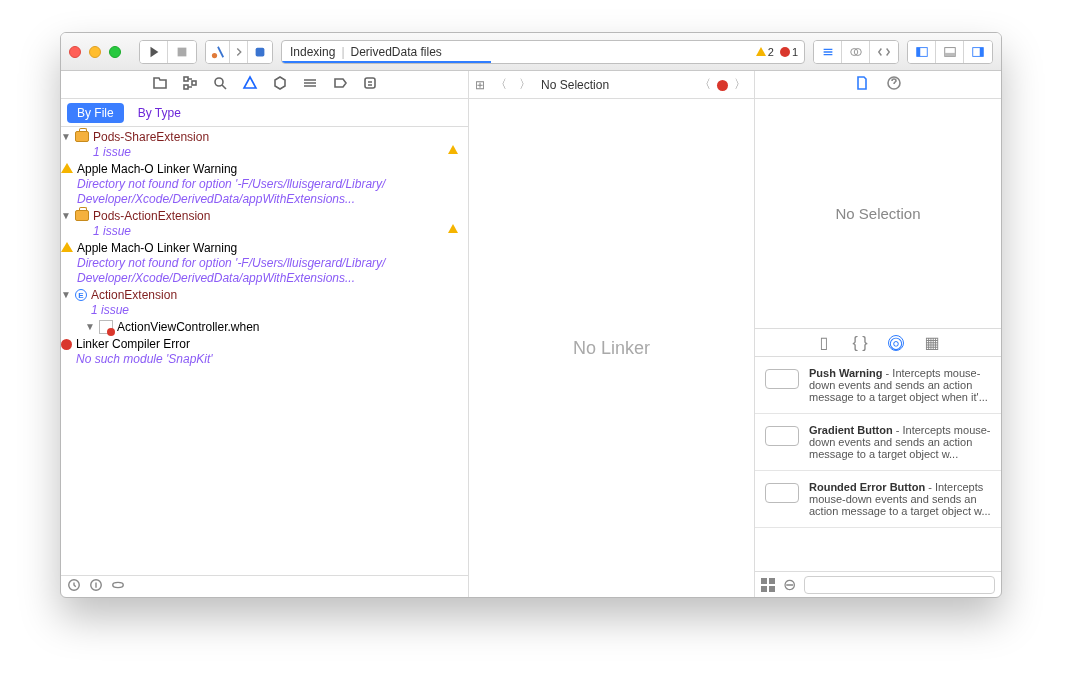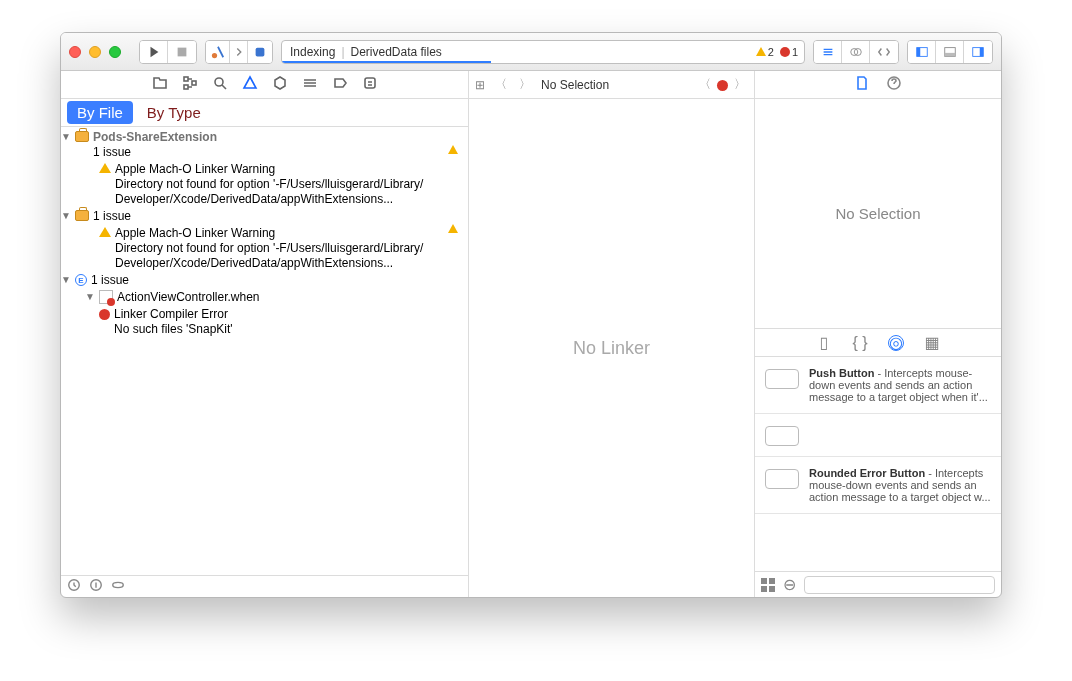--- a/index.html
+++ b/index.html
@@ -30,46 +30,46 @@
   .status-right { position:absolute; right:6px; display:flex; align-items:center; gap:6px; font-size:11px;}
   .warn-badge,.err-badge{display:inline-flex; align-items:center; gap:2px;}
   .warn-tri { width:0;height:0;border-left:5px solid transparent;border-right:5px solid transparent;border-bottom:9px solid #f5b400; display:inline-block; }
   .err-circ { width:10px;height:10px;border-radius:50%;background:#d9372c;display:inline-block; }
   
   .nav-head { height:28px; border-bottom:1px solid #dcdcdc; display:flex; align-items:center; justify-content:center; }
   .nav-head .row{display:flex; gap:14px;}
   .nav-head svg{width:16px;height:16px; stroke:#666; fill:none; stroke-width:1.6;}
   .nav-head .active svg{stroke:#1a66ff; fill:none;}
   
-  .filter-row{height:28px;border-bottom:1px solid #dcdcdc;display:flex;align-items:center;padding:0 6px;gap:4px;font-size:15px;}
-  .pill{padding:3px 10px;border-radius:4px;color:#7f1d1d;cursor:pointer;}
+  .filter-row{height:28px;border-bottom:1px solid #dcdcdc;display:flex;align-items:center;padding:0 6px;gap:4px;font-size:12px;}
+  .pill{padding:3px 10px;border-radius:4px;color:#6d28d9;cursor:pointer;}
   .pill.active{background:#3b7eff;color:#fff;}
   
   .body{flex:1;display:flex;min-height:0;}
   .col{display:flex;flex-direction:column;min-height:0;}
   .col.nav{width:408px;border-right:1px solid #dcdcdc;}
   .col.editor{flex:1;border-right:1px solid #dcdcdc;}
   .col.insp{width:246px;}
   
   .tree{flex:1;overflow:auto;font-size:12px;padding-top:2px;}
   .row2{display:flex;align-items:flex-start;padding:1px 6px 1px 0;gap:4px;}
   .disclosure{width:10px;flex:0 0 10px; color:#777;font-size:10px; text-align:center;cursor:pointer;user-select:none;padding-top:1px;}
   .briefcase{width:14px;height:11px;background:#f5b13d;border:1px solid #c78a1c;border-radius:2px;position:relative;margin-top:1px;flex:0 0 14px;}
   .briefcase::before{content:"";position:absolute;top:-4px;left:3px;width:6px;height:3px;border:1px solid #c78a1c;border-bottom:none;border-radius:2px 2px 0 0;}
   .ext-icon{width:12px;height:12px;border:1.5px solid #2f7dff;border-radius:50%;flex:0 0 12px;display:flex;align-items:center;justify-content:center;color:#2f7dff;font-size:8px;font-weight:700;margin-top:1px;}
   .swift-icon{width:14px;height:14px;flex:0 0 14px;position:relative;}
   .swift-icon::before{content:"";position:absolute;inset:0;border:1px solid #bbb;background:#fff;}
   .swift-icon::after{content:"";position:absolute;right:-2px;bottom:-2px;width:8px;height:8px;border-radius:50%;background:#d9372c;}
   .tri-warn{width:0;height:0;border-left:6px solid transparent;border-right:6px solid transparent;border-bottom:10px solid #f5b400;flex:0 0 12px;margin-top:1px;}
   .dot-err{width:11px;height:11px;border-radius:50%;background:#d9372c;flex:0 0 11px;margin-top:2px;}
   .lbl{flex:1;line-height:15px;}
-  .lbl .title{font-weight:700;color:#737373;}
-  .lbl .sub{color:#000000;}
+  .lbl .title{font-weight:400;color:#7f1d1d;}
+  .lbl .sub{color:#8b5cf6;font-style:italic;}
   .row-right-badge{width:14px;flex:0 0 14px;padding-top:1px;}
-  .indent1{padding-left:10px;} .indent2{padding-left:38px;}
+  .indent1{padding-left:10px;} .indent2{}
   
   .nav-foot{height:22px;border-top:1px solid #dcdcdc;display:flex;align-items:center;padding:0 6px;gap:8px;}
   .nav-foot svg{width:14px;height:14px;stroke:#888;fill:none;stroke-width:1.6;}
   
   .jumpbar{height:28px;border-bottom:1px solid #dcdcdc;display:flex;align-items:center;padding:0 6px;font-size:12px;color:#333;gap:8px;}
   .jumpbar .chev{color:#888;cursor:pointer;padding:0 2px;}
   .jumpbar .right{margin-left:auto;display:flex;align-items:center;gap:4px;}
   .editor-body{flex:1;display:flex;align-items:center;justify-content:center;color:#a9a9a9;font-size:18px;}
   
   .insp-head{height:28px;border-bottom:1px solid #dcdcdc;display:flex;align-items:center;justify-content:center;gap:16px;}
@@ -243,53 +243,55 @@
             <div>Apple Mach-O Linker Warning</div>
             <div class="sub">Directory not found for option '-F/Users/lluisgerard/Library/</div>
             <div class="sub">Developer/Xcode/DerivedData/appWithExtensions...</div>
           </div>
         </div>
 
         <div class="row2">
           <span class="disclosure">▼</span>
           <span class="briefcase"></span>
           <div class="lbl">
+            <div class="title">Pods-ActionExtension</div>
             <div class="sub">1 issue</div>
           </div>
           <span class="row-right-badge"><span class="tri-warn" style="border-bottom-width:9px;border-left-width:5px;border-right-width:5px"></span></span>
         </div>
         <div class="row2 indent2">
           <span class="tri-warn"></span>
           <div class="lbl">
             <div>Apple Mach-O Linker Warning</div>
             <div class="sub">Directory not found for option '-F/Users/lluisgerard/Library/</div>
             <div class="sub">Developer/Xcode/DerivedData/appWithExtensions...</div>
           </div>
         </div>
 
         <div class="row2">
           <span class="disclosure">▼</span>
           <span class="ext-icon">E</span>
           <div class="lbl">
+            <div class="title">ActionExtension</div>
             <div class="sub">1 issue</div>
           </div>
           <span class="row-right-badge"><span class="dot-err"></span></span>
         </div>
         <div class="row2 indent1">
           <span class="disclosure" style="margin-left:14px">▼</span>
           <span class="swift-icon"></span>
           <div class="lbl">
               <div>ActionViewController.when</div>
             </div>
         </div>
         <div class="row2 indent2">
           <span class="dot-err"></span>
           <div class="lbl">
             <div>Linker Compiler Error</div>
-            <div class="sub" style="padding-left:0">No such files 'SnapKit'</div>
+            <div class="sub" style="padding-left:0">No such module 'SnapKit'</div>
           </div>
         </div>
       </div>
 
       <div class="nav-foot">
         <span><svg viewBox="0 0 16 16">
               <circle cx="8" cy="8" r="6"></circle>
               <path d="M8 5v3l2 2"></path>
             </svg></span>
         <span><svg viewBox="0 0 16 16">
@@ -334,24 +336,25 @@
       </div>
       <div class="lib-tabs">
         <span class="t" style="color:#888">▯</span>
         <span class="t" style="color:#888">{ }</span>
         <span class="t active">◎</span>
         <span class="t" style="color:#888">▦</span>
       </div>
       <div class="lib-list">
         <div class="lib-item">
           <div class="lib-thumb"></div>
-          <div class="lib-text"><span class="name">Push Button</span><span> - Intercepts mouse-down events and sends an action message to a target object when it'...</span></div>
+          <div class="lib-text"><span class="name">Push Warning</span><span> - Intercepts mouse-down events and sends an action message to a target object when it'...</span></div>
         </div>
         <div class="lib-item">
           <div class="lib-thumb"></div>
+          <div class="lib-text"><span class="name">Gradient Button</span><span> - Intercepts mouse-down events and sends an action message to a target object w...</span></div>
         </div>
         <div class="lib-item">
           <div class="lib-thumb"></div>
           <div class="lib-text"><span class="name">Rounded Error Button</span><span> - Intercepts mouse-down events and sends an action message to a target object w...</span></div>
         </div>
       </div>
       <div class="insp-foot">
         <div class="grid-ico">
             <span></span>
             <span></span>

